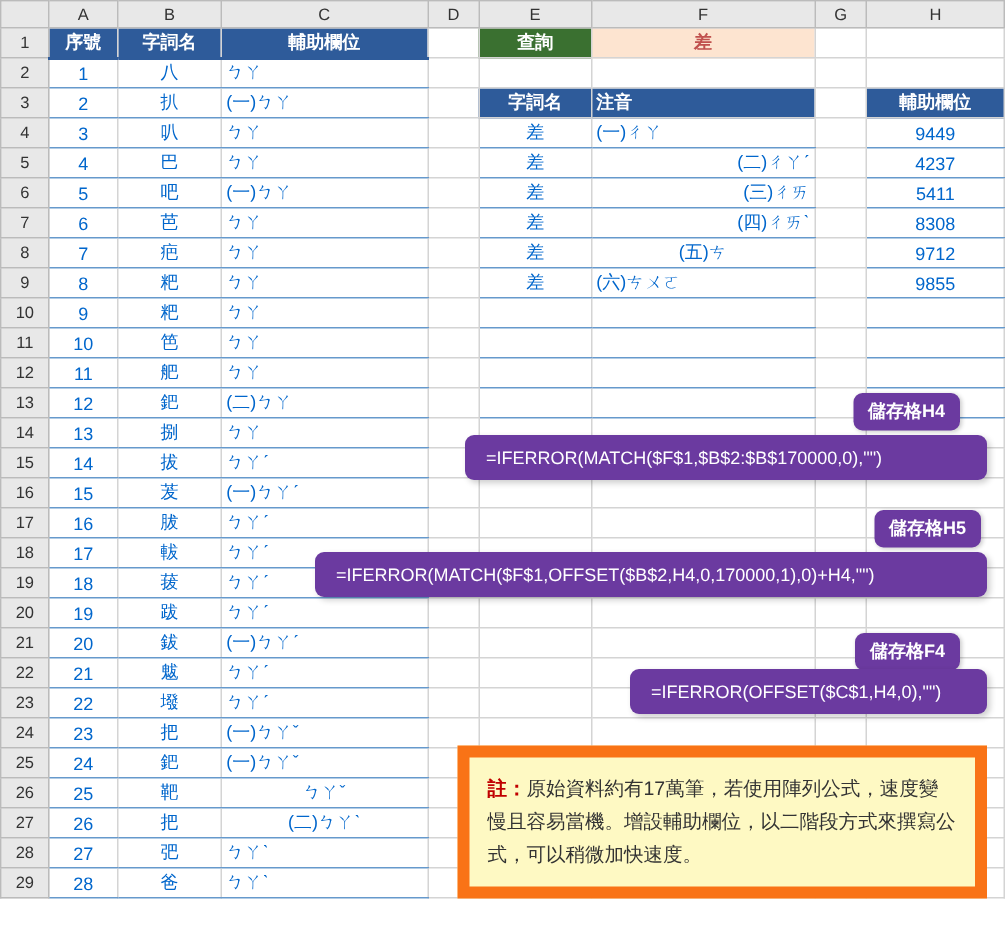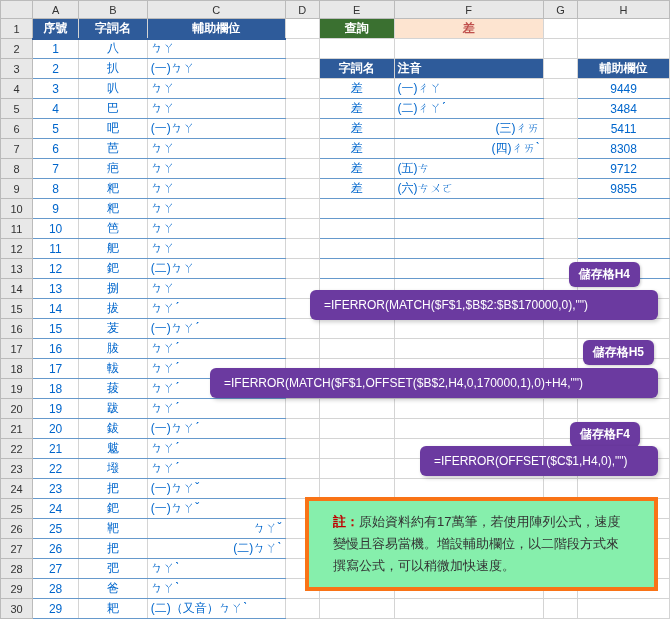--- a/index.html
+++ b/index.html
@@ -9,21 +9,21 @@
 .rownum{background:#e8e8e8;border:1px solid #bbb;text-align:center;font-size:11px;width:28px;color:#333}
 .cell{border:1px solid #d4d4d4;height:20px;padding:0 3px;text-align:center}
 .colA{width:40px}.colB{width:60px}.colC{width:120px}.colD{width:30px}.colE{width:65px}.colF{width:130px}.colG{width:30px}.colH{width:80px}
 .th-blue{background:#2e5b9a;color:#fff;font-weight:bold;border-bottom:2px solid #2e5b9a}
 .data-blue{color:#0066cc;border-bottom:1px solid #6699cc}
 .query-lbl{background:#3a7030;color:#fff;font-weight:bold;text-align:center}
 .query-val{background:#fde4d0;color:#c0504d;font-weight:bold;text-align:center}
 .th-blue2{background:#2e5b9a;color:#fff;font-weight:bold}
 .formula-box{position:absolute;background:#6b3aa0;color:#fff;border-radius:6px;padding:8px 14px;font-size:12px;box-shadow:2px 2px 4px rgba(0,0,0,0.2)}
 .formula-lbl{position:absolute;background:#6b3aa0;color:#fff;border-radius:6px;padding:4px 10px;font-size:12px;font-weight:bold;box-shadow:1px 1px 3px rgba(0,0,0,0.2)}
-.note-box{position:absolute;border:4px solid #f97316;background:#86efac;padding:10px 24px;font-size:13px;line-height:1.7;color:#333}
+.note-box{position:absolute;border:8px solid #f97316;background:#fef9c3;padding:10px 12px;font-size:13px;line-height:1.7;color:#333}
 .note-box b{color:#c00000}
 </style>
 </head>
 <body>
 
 <table class="grid">
 <tbody>
       <tr class="hdr-row">
 <td class="rownum"></td>
 <td class="colA">A</td>
@@ -79,23 +79,23 @@
         <td class="cell"></td>
         <td class="cell data-blue">9449</td>
       </tr>
 <tr>
         <td class="rownum">5</td>
         <td class="cell data-blue">4</td>
         <td class="cell data-blue">巴</td>
         <td class="cell data-blue" style="text-align:left">ㄅㄚ</td>
         <td class="cell"></td>
         <td class="cell data-blue">差</td>
-        <td class="cell data-blue" style="text-align:left">(二)ㄔㄚˊ</td>
-        <td class="cell"></td>
-        <td class="cell data-blue">3484</td>
+        <td class="cell data-blue" style="text-align:right">(二)ㄔㄚˊ</td>
+        <td class="cell"></td>
+        <td class="cell data-blue">4237</td>
       </tr>
 <tr>
         <td class="rownum">6</td>
         <td class="cell data-blue">5</td>
         <td class="cell data-blue">吧</td>
         <td class="cell data-blue" style="text-align:left">(一)ㄅㄚ</td>
         <td class="cell"></td>
         <td class="cell data-blue">差</td>
         <td class="cell data-blue" style="text-align:right">(三)ㄔㄞ</td>
         <td class="cell"></td>
@@ -112,21 +112,21 @@
         <td class="cell"></td>
         <td class="cell data-blue">8308</td>
       </tr>
 <tr>
         <td class="rownum">8</td>
         <td class="cell data-blue">7</td>
         <td class="cell data-blue">疤</td>
         <td class="cell data-blue" style="text-align:left">ㄅㄚ</td>
         <td class="cell"></td>
         <td class="cell data-blue">差</td>
-        <td class="cell data-blue" style="text-align:left">(五)ㄘ</td>
+        <td class="cell data-blue" style="text-align:center">(五)ㄘ</td>
         <td class="cell"></td>
         <td class="cell data-blue">9712</td>
       </tr>
 <tr>
         <td class="rownum">9</td>
         <td class="cell data-blue">8</td>
         <td class="cell data-blue">粑</td>
         <td class="cell data-blue" style="text-align:left">ㄅㄚ</td>
         <td class="cell"></td>
         <td class="cell data-blue">差</td>
@@ -307,32 +307,32 @@
         <td class="cell"></td>
         <td class="cell"></td>
         <td class="cell"></td>
         <td class="cell"></td>
         <td class="cell"></td>
       </tr>
 <tr>
         <td class="rownum">26</td>
         <td class="cell data-blue">25</td>
         <td class="cell data-blue">靶</td>
-        <td class="cell data-blue" style="text-align:right">ㄅㄚˇ</td>
+        <td class="cell data-blue" style="text-align:center">ㄅㄚˇ</td>
         <td class="cell"></td>
         <td class="cell"></td>
         <td class="cell"></td>
         <td class="cell"></td>
         <td class="cell"></td>
       </tr>
 <tr>
         <td class="rownum">27</td>
         <td class="cell data-blue">26</td>
         <td class="cell data-blue">把</td>
-        <td class="cell data-blue" style="text-align:right">(二)ㄅㄚˋ</td>
+        <td class="cell data-blue" style="text-align:center">(二)ㄅㄚˋ</td>
         <td class="cell"></td>
         <td class="cell"></td>
         <td class="cell"></td>
         <td class="cell"></td>
         <td class="cell"></td>
       </tr>
 <tr>
         <td class="rownum">28</td>
         <td class="cell data-blue">27</td>
         <td class="cell data-blue">弝</td>
@@ -341,31 +341,20 @@
         <td class="cell"></td>
         <td class="cell"></td>
         <td class="cell"></td>
         <td class="cell"></td>
       </tr>
 <tr>
         <td class="rownum">29</td>
         <td class="cell data-blue">28</td>
         <td class="cell data-blue">爸</td>
         <td class="cell data-blue" style="text-align:left">ㄅㄚˋ</td>
-        <td class="cell"></td>
-        <td class="cell"></td>
-        <td class="cell"></td>
-        <td class="cell"></td>
-        <td class="cell"></td>
-      </tr>
-<tr>
-        <td class="rownum">30</td>
-        <td class="cell data-blue">29</td>
-        <td class="cell data-blue">耙</td>
-        <td class="cell data-blue" style="text-align:left">(二)（又音）ㄅㄚˋ</td>
         <td class="cell"></td>
         <td class="cell"></td>
         <td class="cell"></td>
         <td class="cell"></td>
         <td class="cell"></td>
       </tr>
 </tbody>
   </table>
 
 <div class="formula-lbl" style="top:262px;right:30px">儲存格H4</div>

